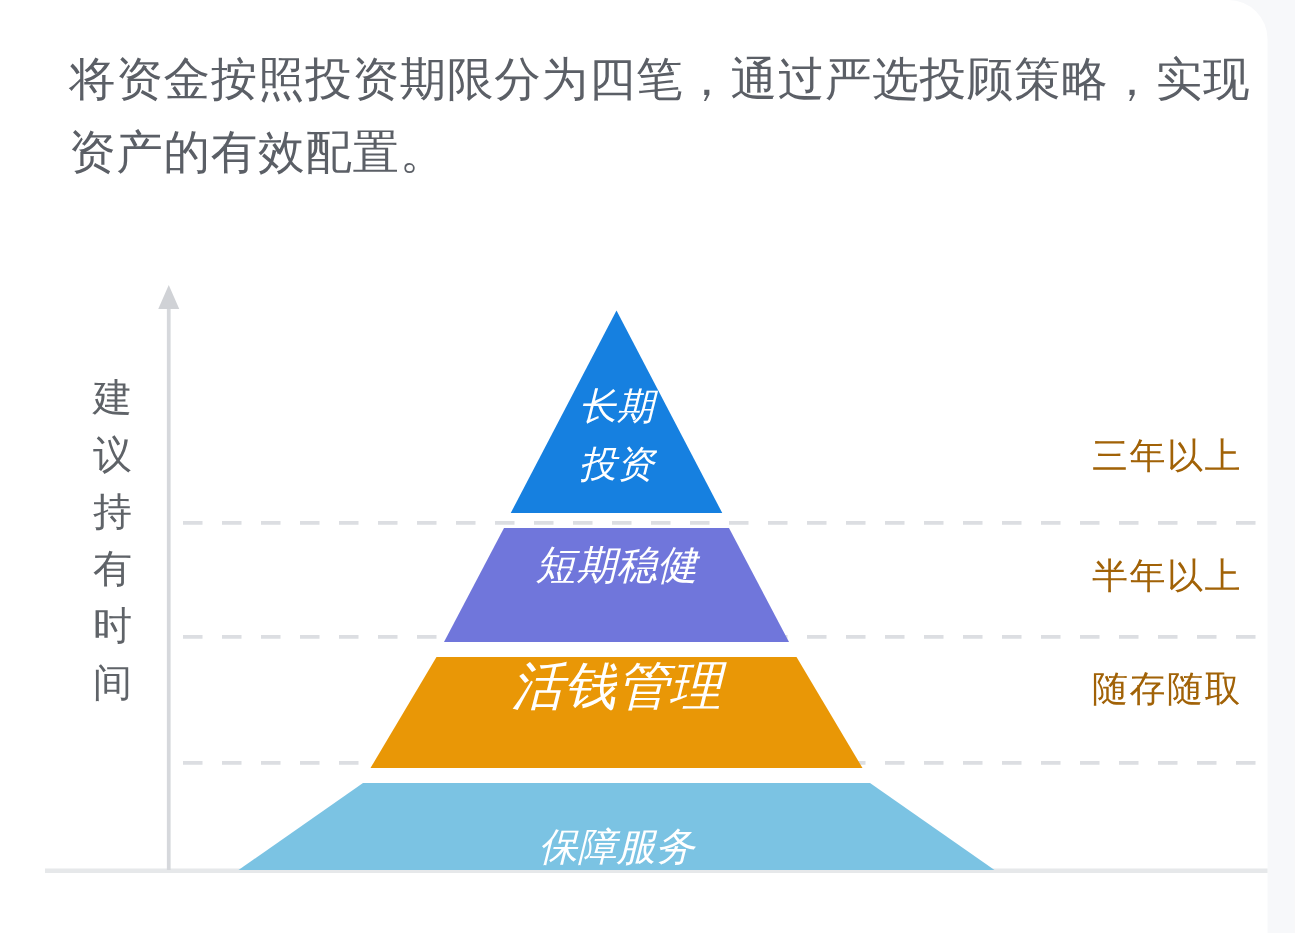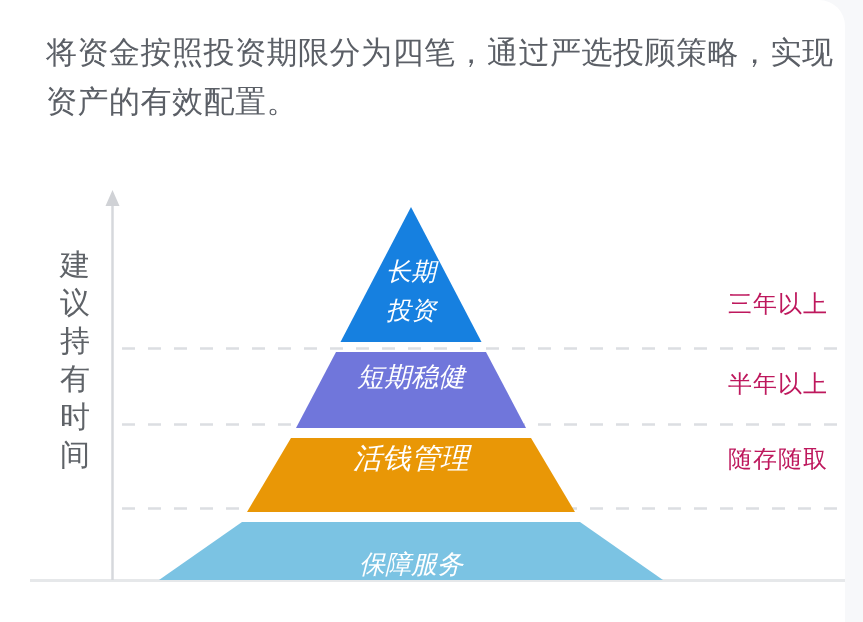--- a/index.html
+++ b/index.html
@@ -56,36 +56,36 @@
     width: 863px;
     height: 622px;
   }
 
   
   #y-axis-label {
     position: absolute;
     left: 58px;
     top: 246px;
     width: 34px;
-    font-size: 30px;
+    font-size: 26px;
     line-height: 38px;
     color: #5f6368;
     text-align: center;
     letter-spacing: 0px;
     word-break: break-all;
   }
 
   
   .right-label {
     position: absolute;
     right: 35px;
     width: 200px;
     text-align: right;
     font-size: 24px;
-    color: #be185d;
+    color: #a16207;
     letter-spacing: 1px;
     white-space: nowrap;
   }
   #right-label-0 { top: 288px; }
   #right-label-1 { top: 368px; }
   #right-label-2 { top: 443px; }
   #right-label-3 { top: 524px; }
 
   
   .tier-label {
@@ -100,21 +100,21 @@
   #tier-label-0 {
     left: 331px; top: 252px; width: 160px;
     font-size: 25px; line-height: 39px;
   }
   #tier-label-1 {
     left: 291px; top: 358px; width: 240px;
     font-size: 27px; line-height: 38px;
   }
   #tier-label-2 {
     left: 261px; top: 438px; width: 300px;
-    font-size: 29px; line-height: 40px;
+    font-size: 35px; line-height: 40px;
   }
   #tier-label-3 {
     left: 221px; top: 544px; width: 380px;
     font-size: 26px; line-height: 40px;
   }
 </style>
 </head>
 <body>
 
 <div id="page">

